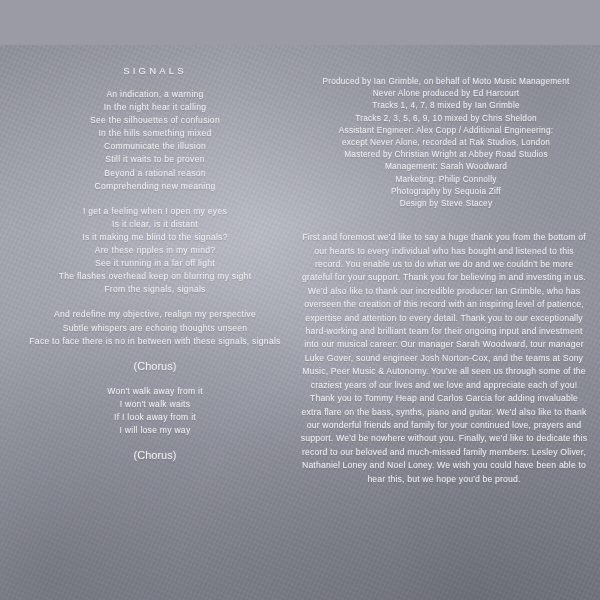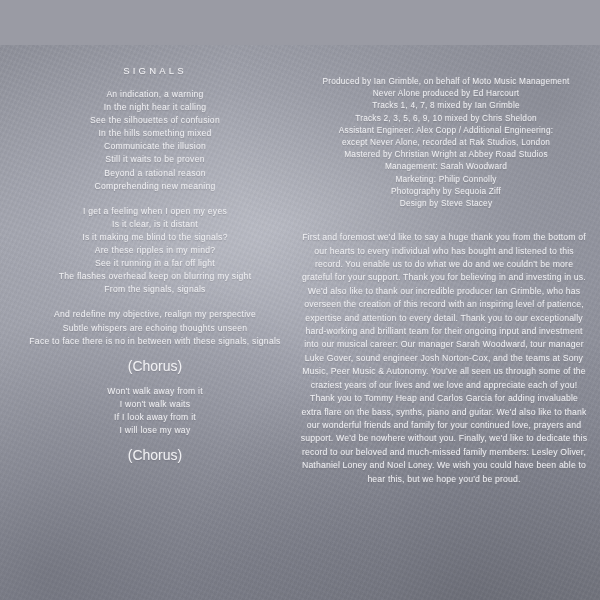--- a/index.html
+++ b/index.html
@@ -73,21 +73,21 @@
   .lyric-block {
     font-size: 8.6px;
     line-height: 13.1px;
     letter-spacing: 0.25px;
     margin-bottom: 12px;
   }
   .lyric-block div {
     white-space: nowrap;
   }
   .chorus-mark {
-    font-size: 14px;
+    font-size: 11px;
     line-height: 13.1px;
     margin-bottom: 12px;
   }
 
   
   .col-right {
     left: 300px;
     top: 30px;
     width: 292px;
   }

